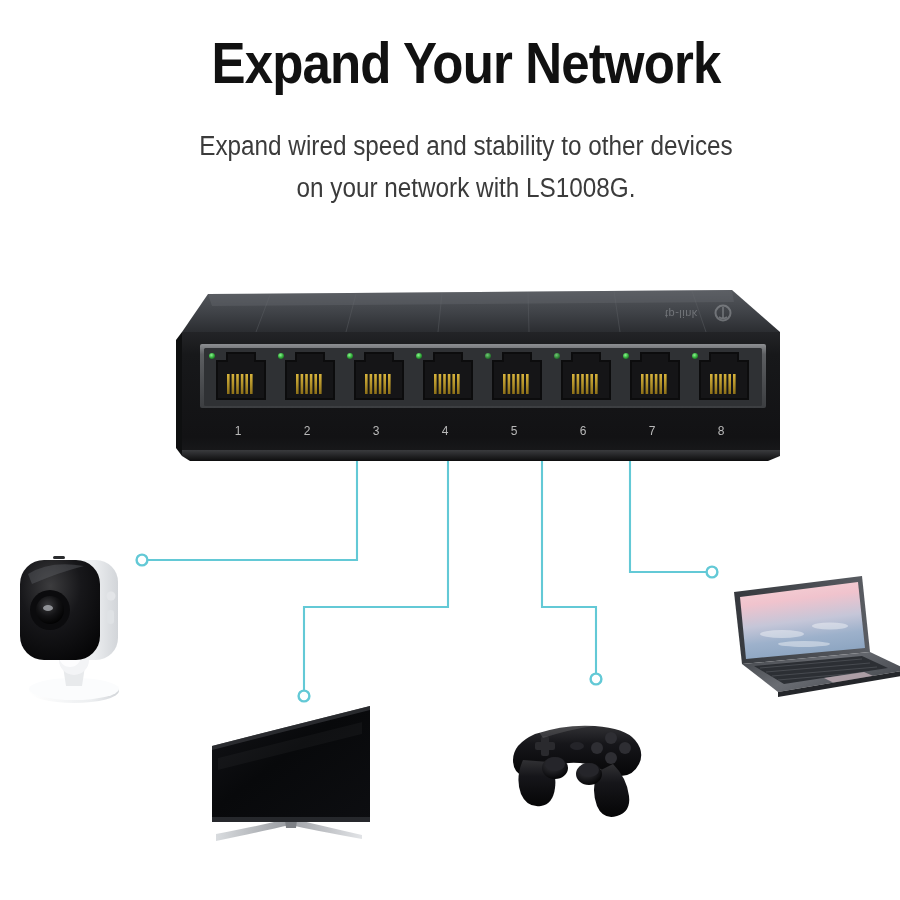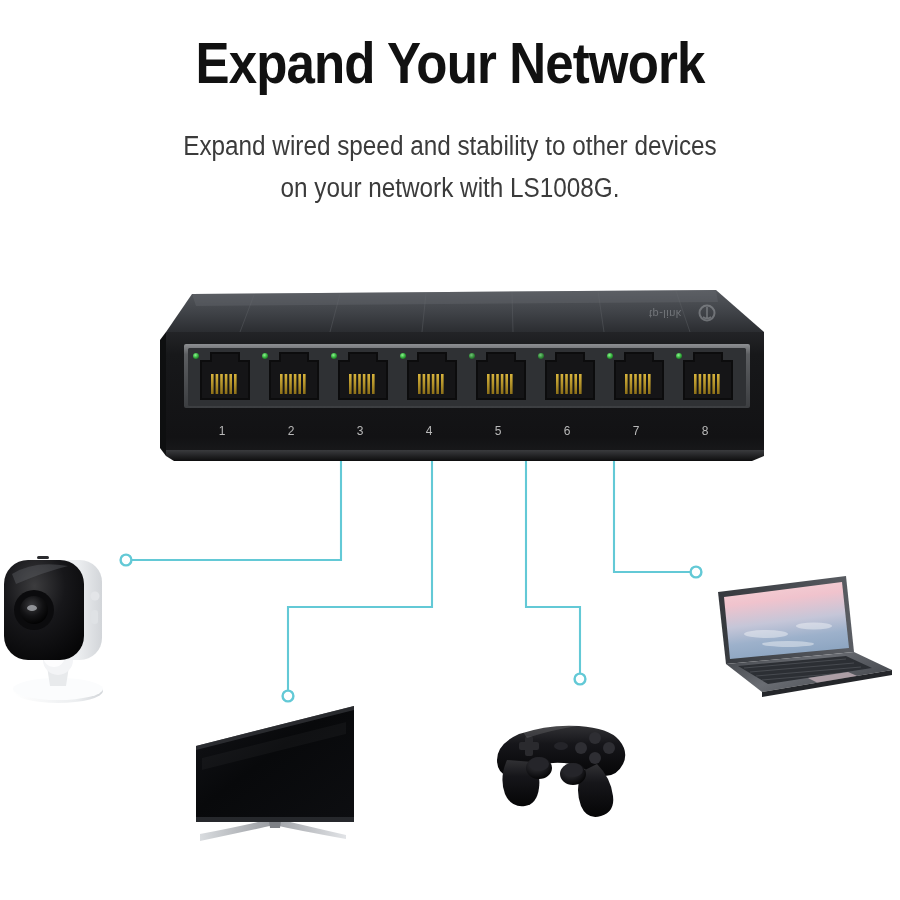--- a/index.html
+++ b/index.html
@@ -3,21 +3,21 @@
 <meta charset="utf-8">
 <style>
   html,body{margin:0;padding:0;}
   body{
     width:900px;height:900px;
     background:#ffffff;
     font-family:"Liberation Sans", sans-serif;
     overflow:hidden;
     position:relative;
   }
-  #stage{position:absolute;left:0;top:0;width:843px;height:900px;background:#fff;}
+  #stage{position:absolute;left:16px;top:0;width:843px;height:900px;background:#fff;}
 
   
   .headline{
     position:absolute;left:0;top:30px;width:900px;
     text-align:center;
     font-size:58px;line-height:66px;
     font-weight:700;
     letter-spacing:-1px;
     color:#111111;
     transform:scaleX(0.88);

